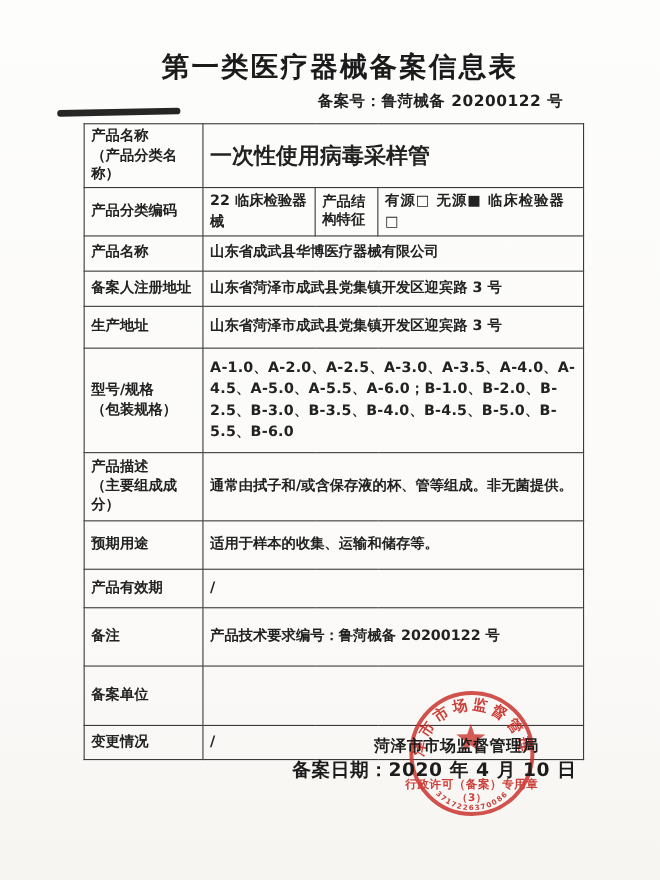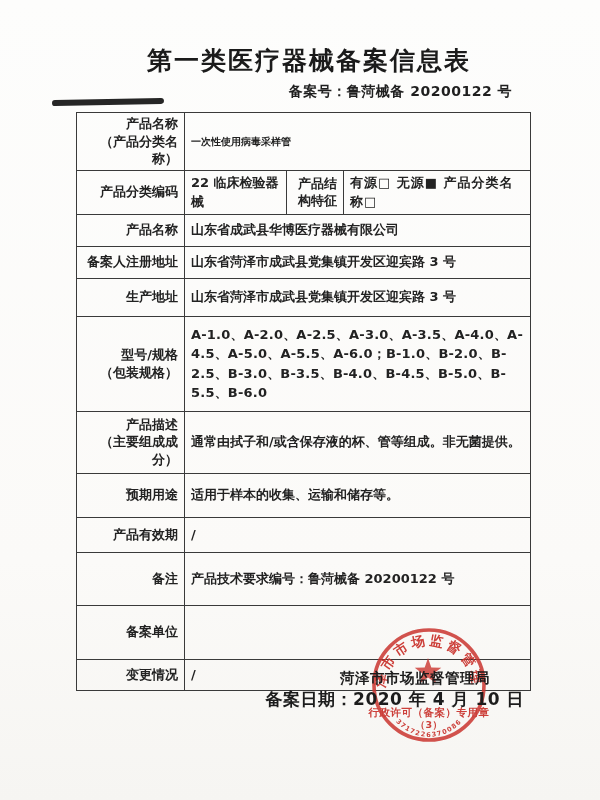--- a/index.html
+++ b/index.html
@@ -39,21 +39,21 @@
   }
   table.info td{
     border:1.6px solid #3a3a3a;
     padding:2px 6px;
     font-size:13px;font-weight:600;
     color:#222;
     vertical-align:middle;
     overflow:hidden;
   }
   td.lab{
-    text-align:right;
+    text-align:left;
     white-space:pre-line;
     line-height:1.35;
     padding:2px 3px;
   }
   td.val{
     text-align:left;padding-left:12px;padding-right:8px;
     white-space:pre-line;line-height:1.5;
   }
   tr.r1{height:43px}  tr.r2{height:42px}  tr.r3{height:32px}
   tr.r4{height:62px}  tr.r5{height:32px}  tr.r6{height:38px}
@@ -99,29 +99,29 @@
     <colgroup>
       <col style="width:108px">
         <col style="width:102px">
         <col style="width:57px">
         <col style="width:187px">
     </colgroup>
     <tbody>
         <tr class="r1">
       <td class="lab">产品名称
 （产品分类名称）</td>
-      <td class="val" colspan="3" style="font-size:10px">一次性使用病毒采样管</td>
+      <td class="val" colspan="3" style="font-size:20px">一次性使用病毒采样管</td>
     </tr>
     <tr class="r2">
       <td class="lab">产品分类编码</td>
       <td class="val">22 临床检验器
 械</td>
       <td class="lab">产品结
 构特征</td>
-      <td class="val chk">有源□ 无源■ 产品分类名称□</td>
+      <td class="val chk">有源□ 无源■ 临床检验器□</td>
     </tr>
     <tr class="r3">
       <td class="lab">产品名称</td>
       <td class="val" colspan="3">山东省成武县华博医疗器械有限公司</td>
     </tr>
     <tr class="r5">
       <td class="lab">备案人注册地址</td>
       <td class="val" colspan="3">山东省菏泽市成武县党集镇开发区迎宾路 3 号</td>
     </tr>
     <tr class="r6">

